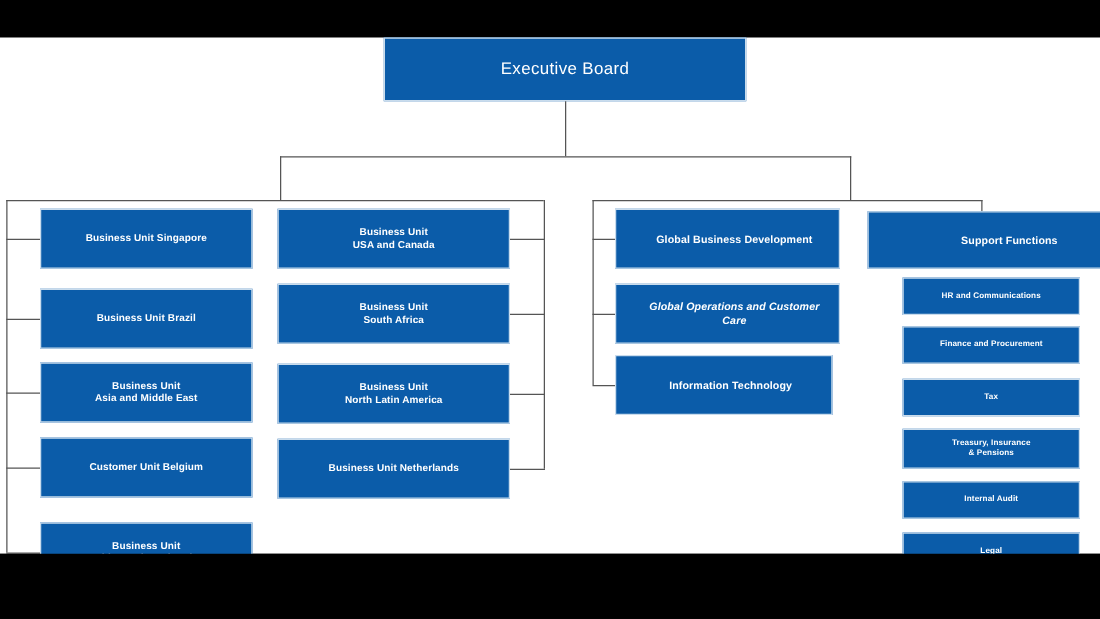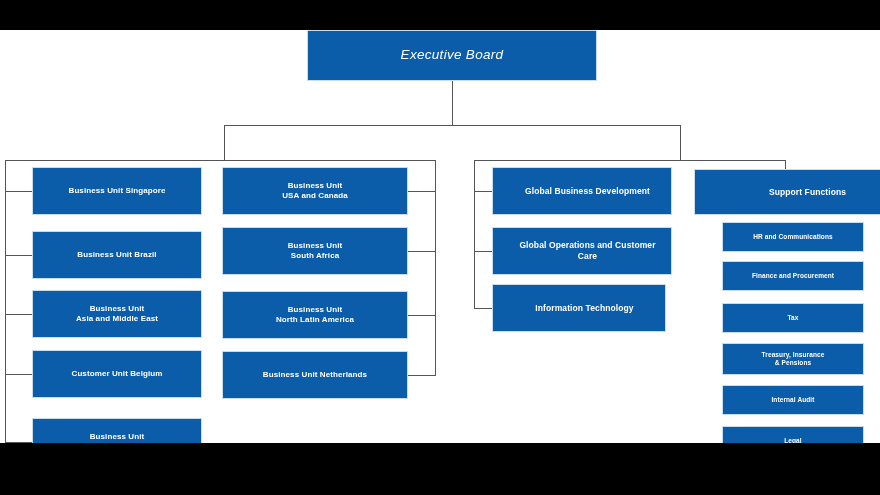--- a/index.html
+++ b/index.html
@@ -33,21 +33,20 @@
     text-align:center;
     line-height:1.25;
     letter-spacing:.1px;
     padding:2px 6px;
     white-space:pre-line;
   }
   .box.root {
     font-size:13.5px;
     font-weight:400;
     letter-spacing:.3px;
-    font-style:italic;
   }
   .box.unit   { font-size:8px;  font-weight:700; }
   .box.group  { font-size:8.5px; font-weight:700;padding-left:17px; }
   .box.sub    { font-size:6.5px; font-weight:700; }
 
   
   .ln { position:absolute; background:#555555; }
   .lv { width:1px; }
   .lh { height:1px; }
 </style>
@@ -103,21 +102,21 @@
 
     <div class="ln lh" style="left:474px; top:130px; width:312px;"></div>
     <div class="ln lv" style="left:474px; top:130px; height:148px;"></div>
     <div class="ln lv" style="left:785px; top:130px; height:9px;"></div>
 
     <div class="ln lh" style="left:474px; top:161px; width:18px;"></div>
     <div class="ln lh" style="left:474px; top:221px; width:18px;"></div>
     <div class="ln lh" style="left:474px; top:278px; width:18px;"></div>
 
     <div class="box group" style="left:492px; top:137px; width:180px; height:48px;">Global Business Development</div>
-    <div class="box group" style="left:492px; top:197px; width:180px; height:48px;">Global Operations and Customer Care</div>
+    <div class="box group" style="left:492px; top:197px; width:180px; height:48px;font-style:italic;">Global Operations and Customer Care</div>
     <div class="box group" style="left:492px; top:254px; width:174px; height:48px;">Information Technology</div>
 
     <div class="box group" style="left:694px; top:139px; width:216px; height:46px;">Support Functions</div>
 
     <div class="box sub" style="left:722px; top:192px; width:142px; height:30px;">HR and Communications</div>
     <div class="box sub" style="left:722px; top:231px; width:142px; height:30px;">Finance and Procurement</div>
     <div class="box sub" style="left:722px; top:273px; width:142px; height:30px;">Tax</div>
     <div class="box sub" style="left:722px; top:313px; width:142px; height:32px;">Treasury, Insurance
 &amp; Pensions</div>
     <div class="box sub" style="left:722px; top:355px; width:142px; height:30px;">Internal Audit</div>

